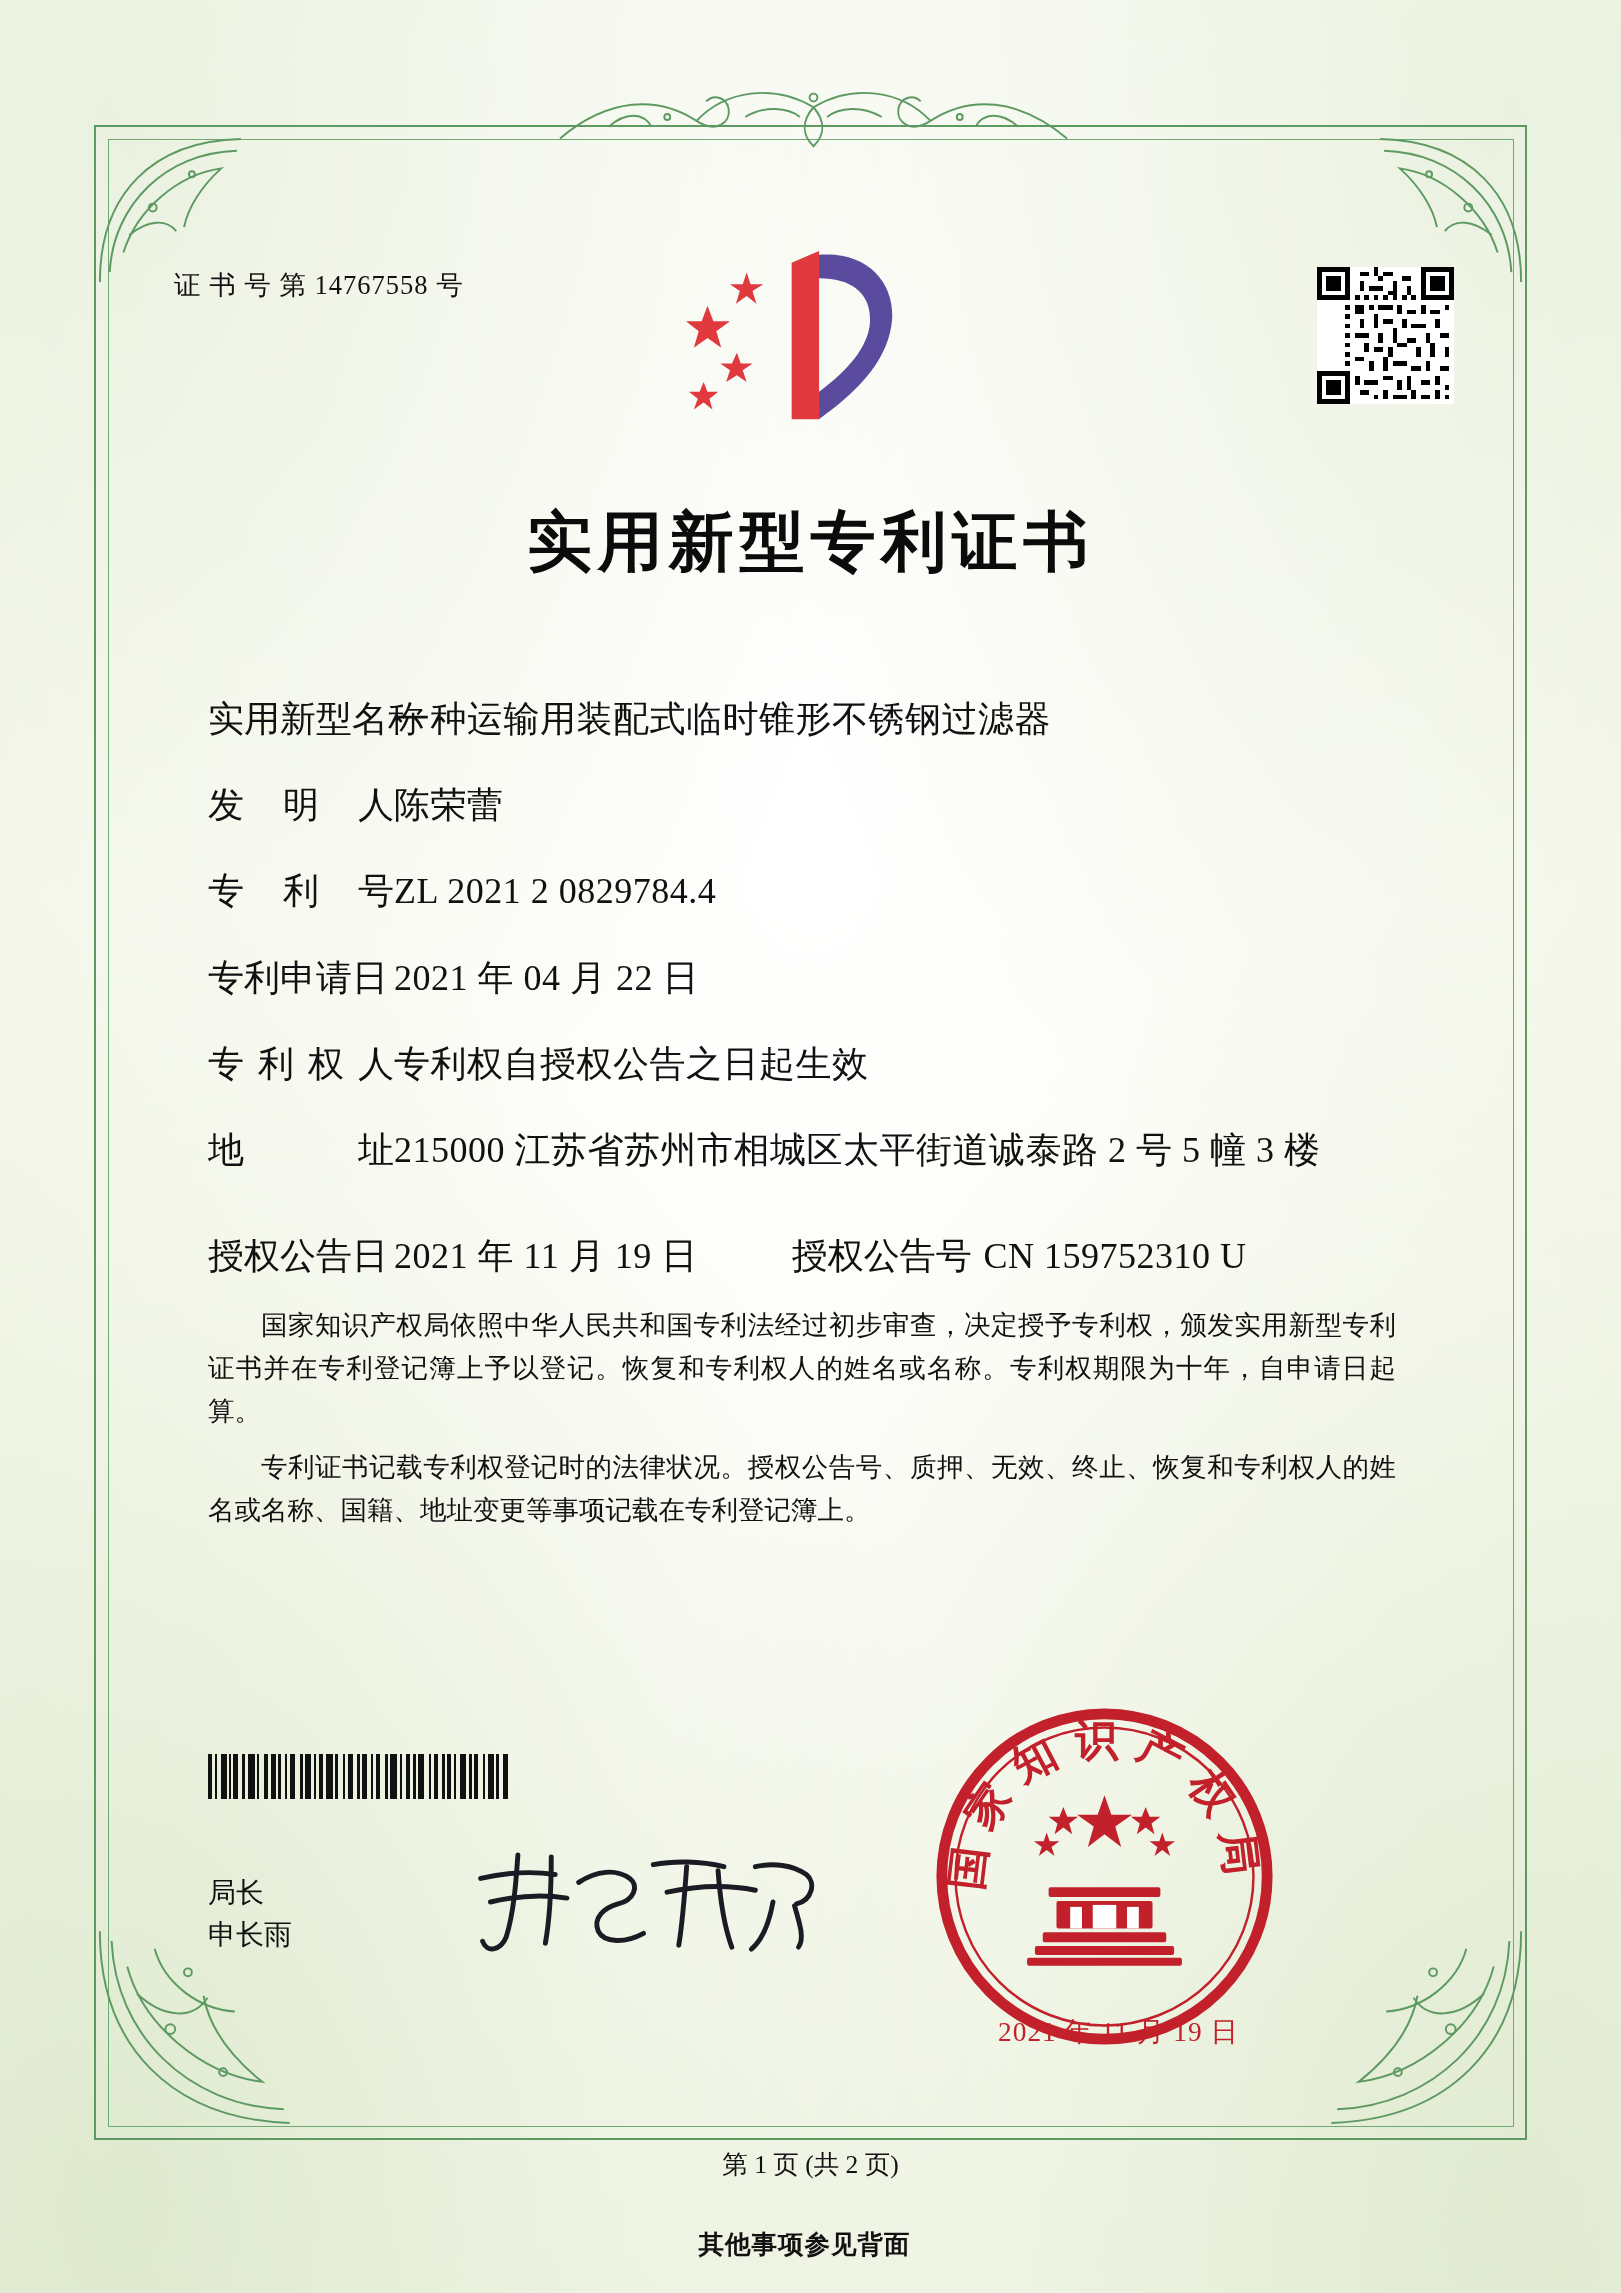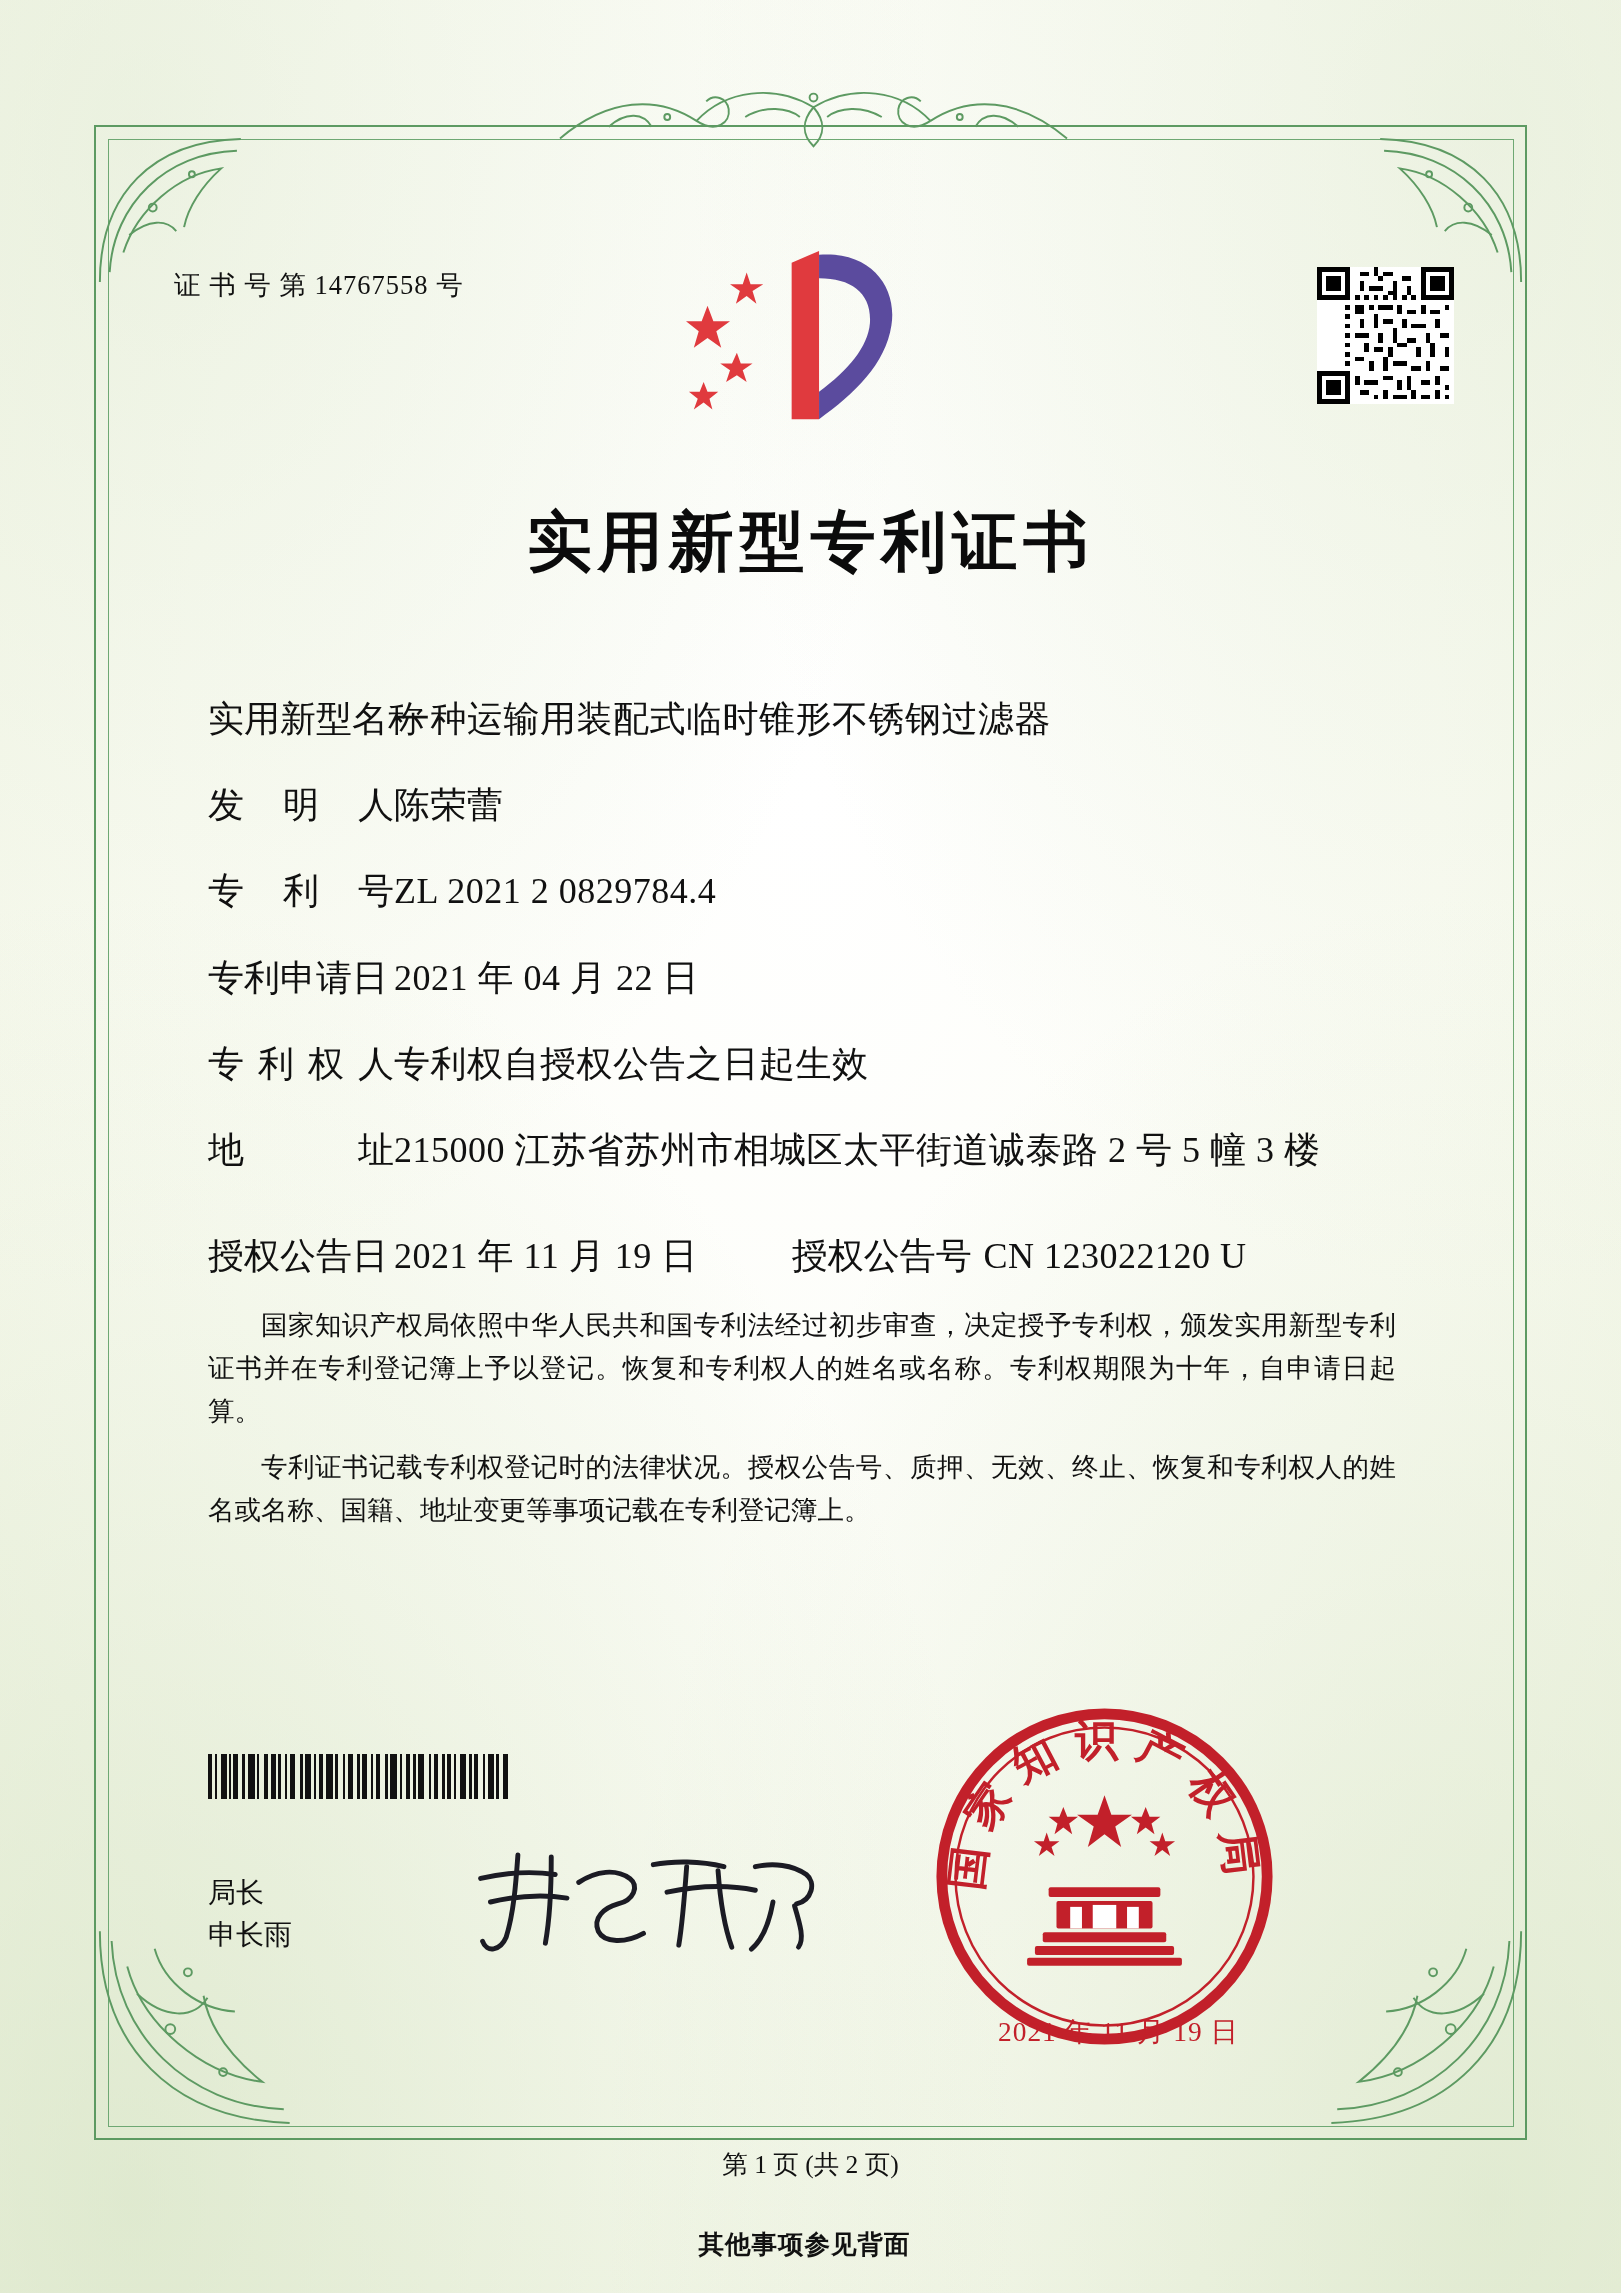--- a/index.html
+++ b/index.html
@@ -455,21 +455,21 @@
         <span>地</span>
         <span>址</span>
       </span>
       <span class="fvalue">215000 江苏省苏州市相城区太平街道诚泰路 2 号 5 幢 3 楼</span>
     </div>
 
     <div class="frow two-col">
       <span class="flabel">授权公告日</span>
       <span class="fvalue">2021 年 11 月 19 日</span>
       <span class="second-label">授权公告号</span>
-      <span class="fvalue" style="margin-left:11.8px">CN 123022120 U</span>
+      <span class="fvalue" style="margin-left:11.8px">CN 159752310 U</span>
     </div>
 
   </div>
 
   <div class="paras">
     <p>国家知识产权局依照中华人民共和国专利法经过初步审查，决定授予专利权，颁发实用新型专利证书并在专利登记簿上予以登记。恢复和专利权人的姓名或名称。专利权期限为十年，自申请日起算。</p>
     <p>专利证书记载专利权登记时的法律状况。授权公告号、质押、无效、终止、恢复和专利权人的姓名或名称、国籍、地址变更等事项记载在专利登记簿上。</p>
   </div>
 
   <div class="barcode">

